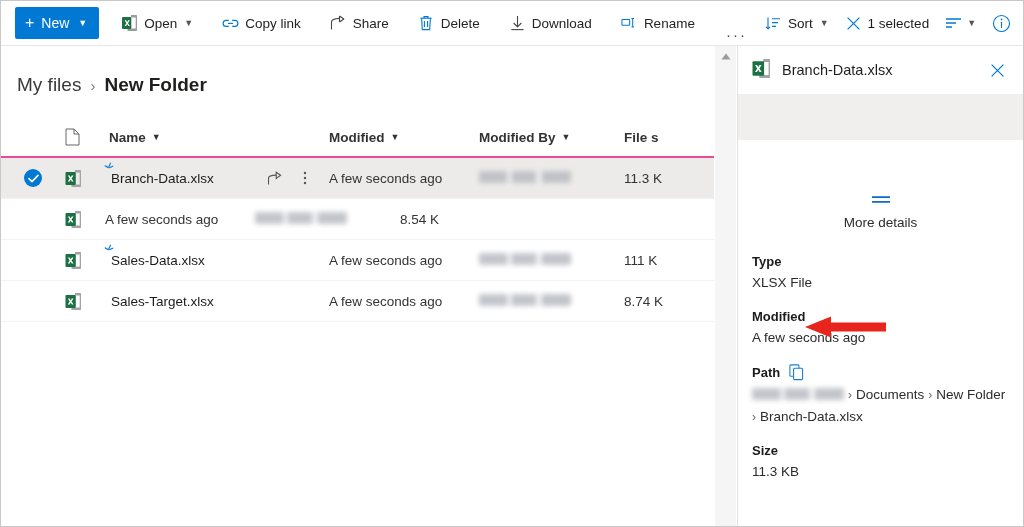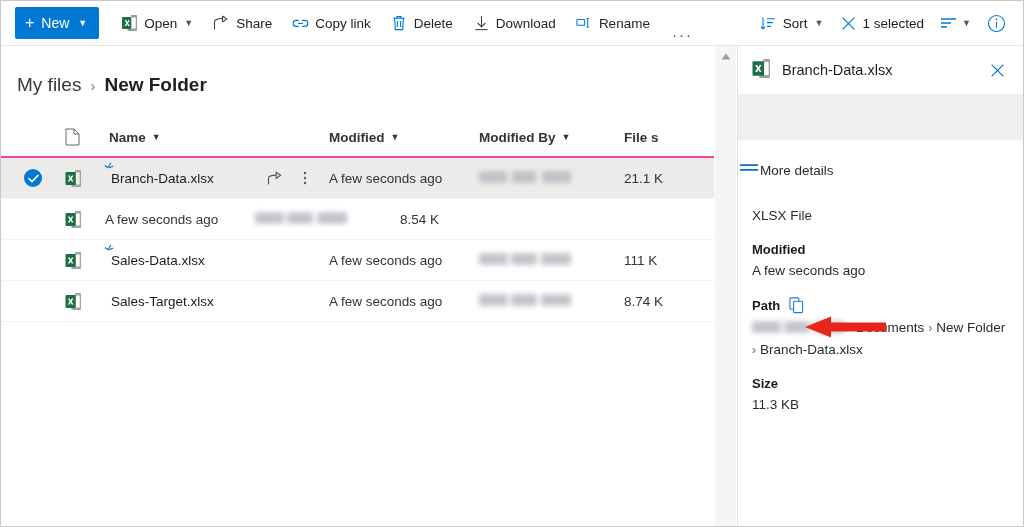--- a/index.html
+++ b/index.html
@@ -35,21 +35,21 @@
     display: flex; align-items: center;
     padding: 0 12px 0 10px;
     gap: 7px;
     font-size: 14px;
     cursor: pointer;
     font-family: "Liberation Sans", sans-serif;
   }
   .new-btn .plus { font-size: 16px; line-height: 1; font-weight: 400; }
   .new-btn .chev { font-size: 9px; line-height: 1; margin-left: 2px; }
 
-  .tb-group { display: flex; align-items: flex-end; margin-left: 14px; gap: 4px; }
+  .tb-group { display: flex; align-items: flex-end; margin-left: 14px; gap: 13px; }
   .tb-item {
     display: flex; align-items: center;
     height: 40px; padding: 0 8px;
     gap: 6px;
     font-size: 13.5px;
     color: #242424;
     cursor: pointer;
     white-space: nowrap;
   }
   .tb-item .chev { font-size: 9px; color: #555; margin-left: 1px; }
@@ -164,23 +164,24 @@
     gap: 11px;
   }
   .det-title { font-size: 14.5px; color: #201f1e; flex: 1 1 auto; }
   .det-close { cursor: pointer; width: 24px; height: 24px; display: flex; align-items: center; justify-content: center; }
   .det-preview {
     height: 46px;
     background: #f0efee;
     margin: 0;
   }
   .more-details {
-    display: flex; flex-direction: row; align-items: center;
+    display: flex; flex-direction: column; align-items: center;
     padding: 18px 0 10px 0;
     cursor: pointer;
+    margin-top: 32px;
   }
   .md-icon { margin-bottom: 7px; }
   .md-label { font-size: 13.5px; color: #2b2b2b; }
 
   .det-body { padding: 14px 0 0 14px; }
   .det-field { margin-bottom: 17px; }
   .det-key {
     font-size: 13px; color: #1b1b1b; font-weight: bold;
     display: flex; align-items: center; gap: 9px;
     margin-bottom: 5px;
@@ -230,38 +231,38 @@
             <rect x="0" y="2" width="9.3" height="12" rx="1" fill="#1d7044"></rect>
             <path d="M2.6 5.3h1.6l1 2 1-2h1.6L6 8.2l1.9 2.9H6.3l-1.1-2-1.1 2H2.5L4.4 8.2z" fill="#fff"></path>
           </svg>
         </span>
         <span>Open</span>
         <span class="chev">▼</span>
       </div>
 
       <div class="tb-item">
         <span class="tb-icon">
+          <svg width="18" height="14" viewBox="0 0 18 14" fill="none" stroke="#0078d4" stroke-width="1.2">
+            <path d="M7.2 4.2H4.4A3.2 3.2 0 004.4 10.6H7.2"></path>
+            <path d="M10.8 4.2h2.8a3.2 3.2 0 010 6.4h-2.8"></path>
+            <path d="M6.2 7.4h5.6"></path>
+          </svg>
+        </span>
+        <span>Copy link</span>
+      </div>
+
+      <div class="tb-item">
+        <span class="tb-icon">
           <svg width="17" height="16" viewBox="0 0 17 16" fill="none" stroke="#444" stroke-width="1.1">
             <path d="M1.5 14.5 V7 C1.5 5 4 3.6 9.5 3.4"></path>
             <path d="M9.5 1 L13.8 4 L9.5 7" stroke-linejoin="round"></path>
             <path d="M9.5 1 V7"></path>
           </svg>
         </span>
         <span>Share</span>
-      </div>
-
-      <div class="tb-item">
-        <span class="tb-icon">
-          <svg width="18" height="14" viewBox="0 0 18 14" fill="none" stroke="#0078d4" stroke-width="1.2">
-            <path d="M7.2 4.2H4.4A3.2 3.2 0 004.4 10.6H7.2"></path>
-            <path d="M10.8 4.2h2.8a3.2 3.2 0 010 6.4h-2.8"></path>
-            <path d="M6.2 7.4h5.6"></path>
-          </svg>
-        </span>
-        <span>Copy link</span>
       </div>
 
       <div class="tb-item">
         <span class="tb-icon">
           <svg width="14" height="16" viewBox="0 0 14 16" fill="none" stroke="#0078d4" stroke-width="1.1">
             <path d="M1.3 3.2h11.4"></path>
             <path d="M5 3.2V1.6h4v1.6"></path>
             <path d="M2.6 3.2 L3.3 14.6 h7.4 L11.4 3.2"></path>
             <path d="M5.4 6v6M8.6 6v6"></path>
           </svg>
@@ -411,21 +412,21 @@
             <svg width="4" height="16" viewBox="0 0 4 16" fill="#555">
               <circle cx="2" cy="3" r="1.2"></circle>
                 <circle cx="2" cy="8" r="1.2"></circle>
                 <circle cx="2" cy="13" r="1.2"></circle>
             </svg>
           </span>
         </span>
       </div>
       <div class="col-mod">A few seconds ago</div>
       <div class="col-by"><span class="blur-name"></span></div>
-      <div class="col-size">21.1 K</div>
+      <div class="col-size">11.3 K</div>
     </div>
 
     <div class="row">
       <div class="col-check"></div>
       <div class="col-icon">
         <svg width="17" height="19" viewBox="0 0 17 19">
           <path d="M10 1h5.2a.8.8 0 01.8.8V17.2a.8.8 0 01-.8.8H6.5v-2.6H14.7V3.6H10Z" fill="#a3a3a3"></path>
           <rect x="0.5" y="3" width="10.3" height="13" rx="1" fill="#1d7044"></rect>
           <path d="M2.9 6.5h1.7l1.1 2.1 1.1-2.1h1.7L6.6 9.5l1.9 3H6.8l-1.1-2-1.1 2H2.8l1.9-3z" fill="#fff"></path>
         </svg>
@@ -515,20 +516,21 @@
         <svg width="22" height="9" viewBox="0 0 22 9" stroke="#0b6ec4" stroke-width="1.7">
           <path d="M2 2.2h18M2 6.8h18"></path>
         </svg>
       </span>
       <span class="md-label">More details</span>
     </div>
 
     <div class="det-body">
 
       <div class="det-field">
+        <div class="det-key">Type</div>
         <div class="det-val">XLSX File</div>
       </div>
 
       <div class="det-field">
         <div class="det-key">Modified</div>
         <div class="det-val">A few seconds ago</div>
       </div>
 
       <div class="det-field">
         <div class="det-key">

